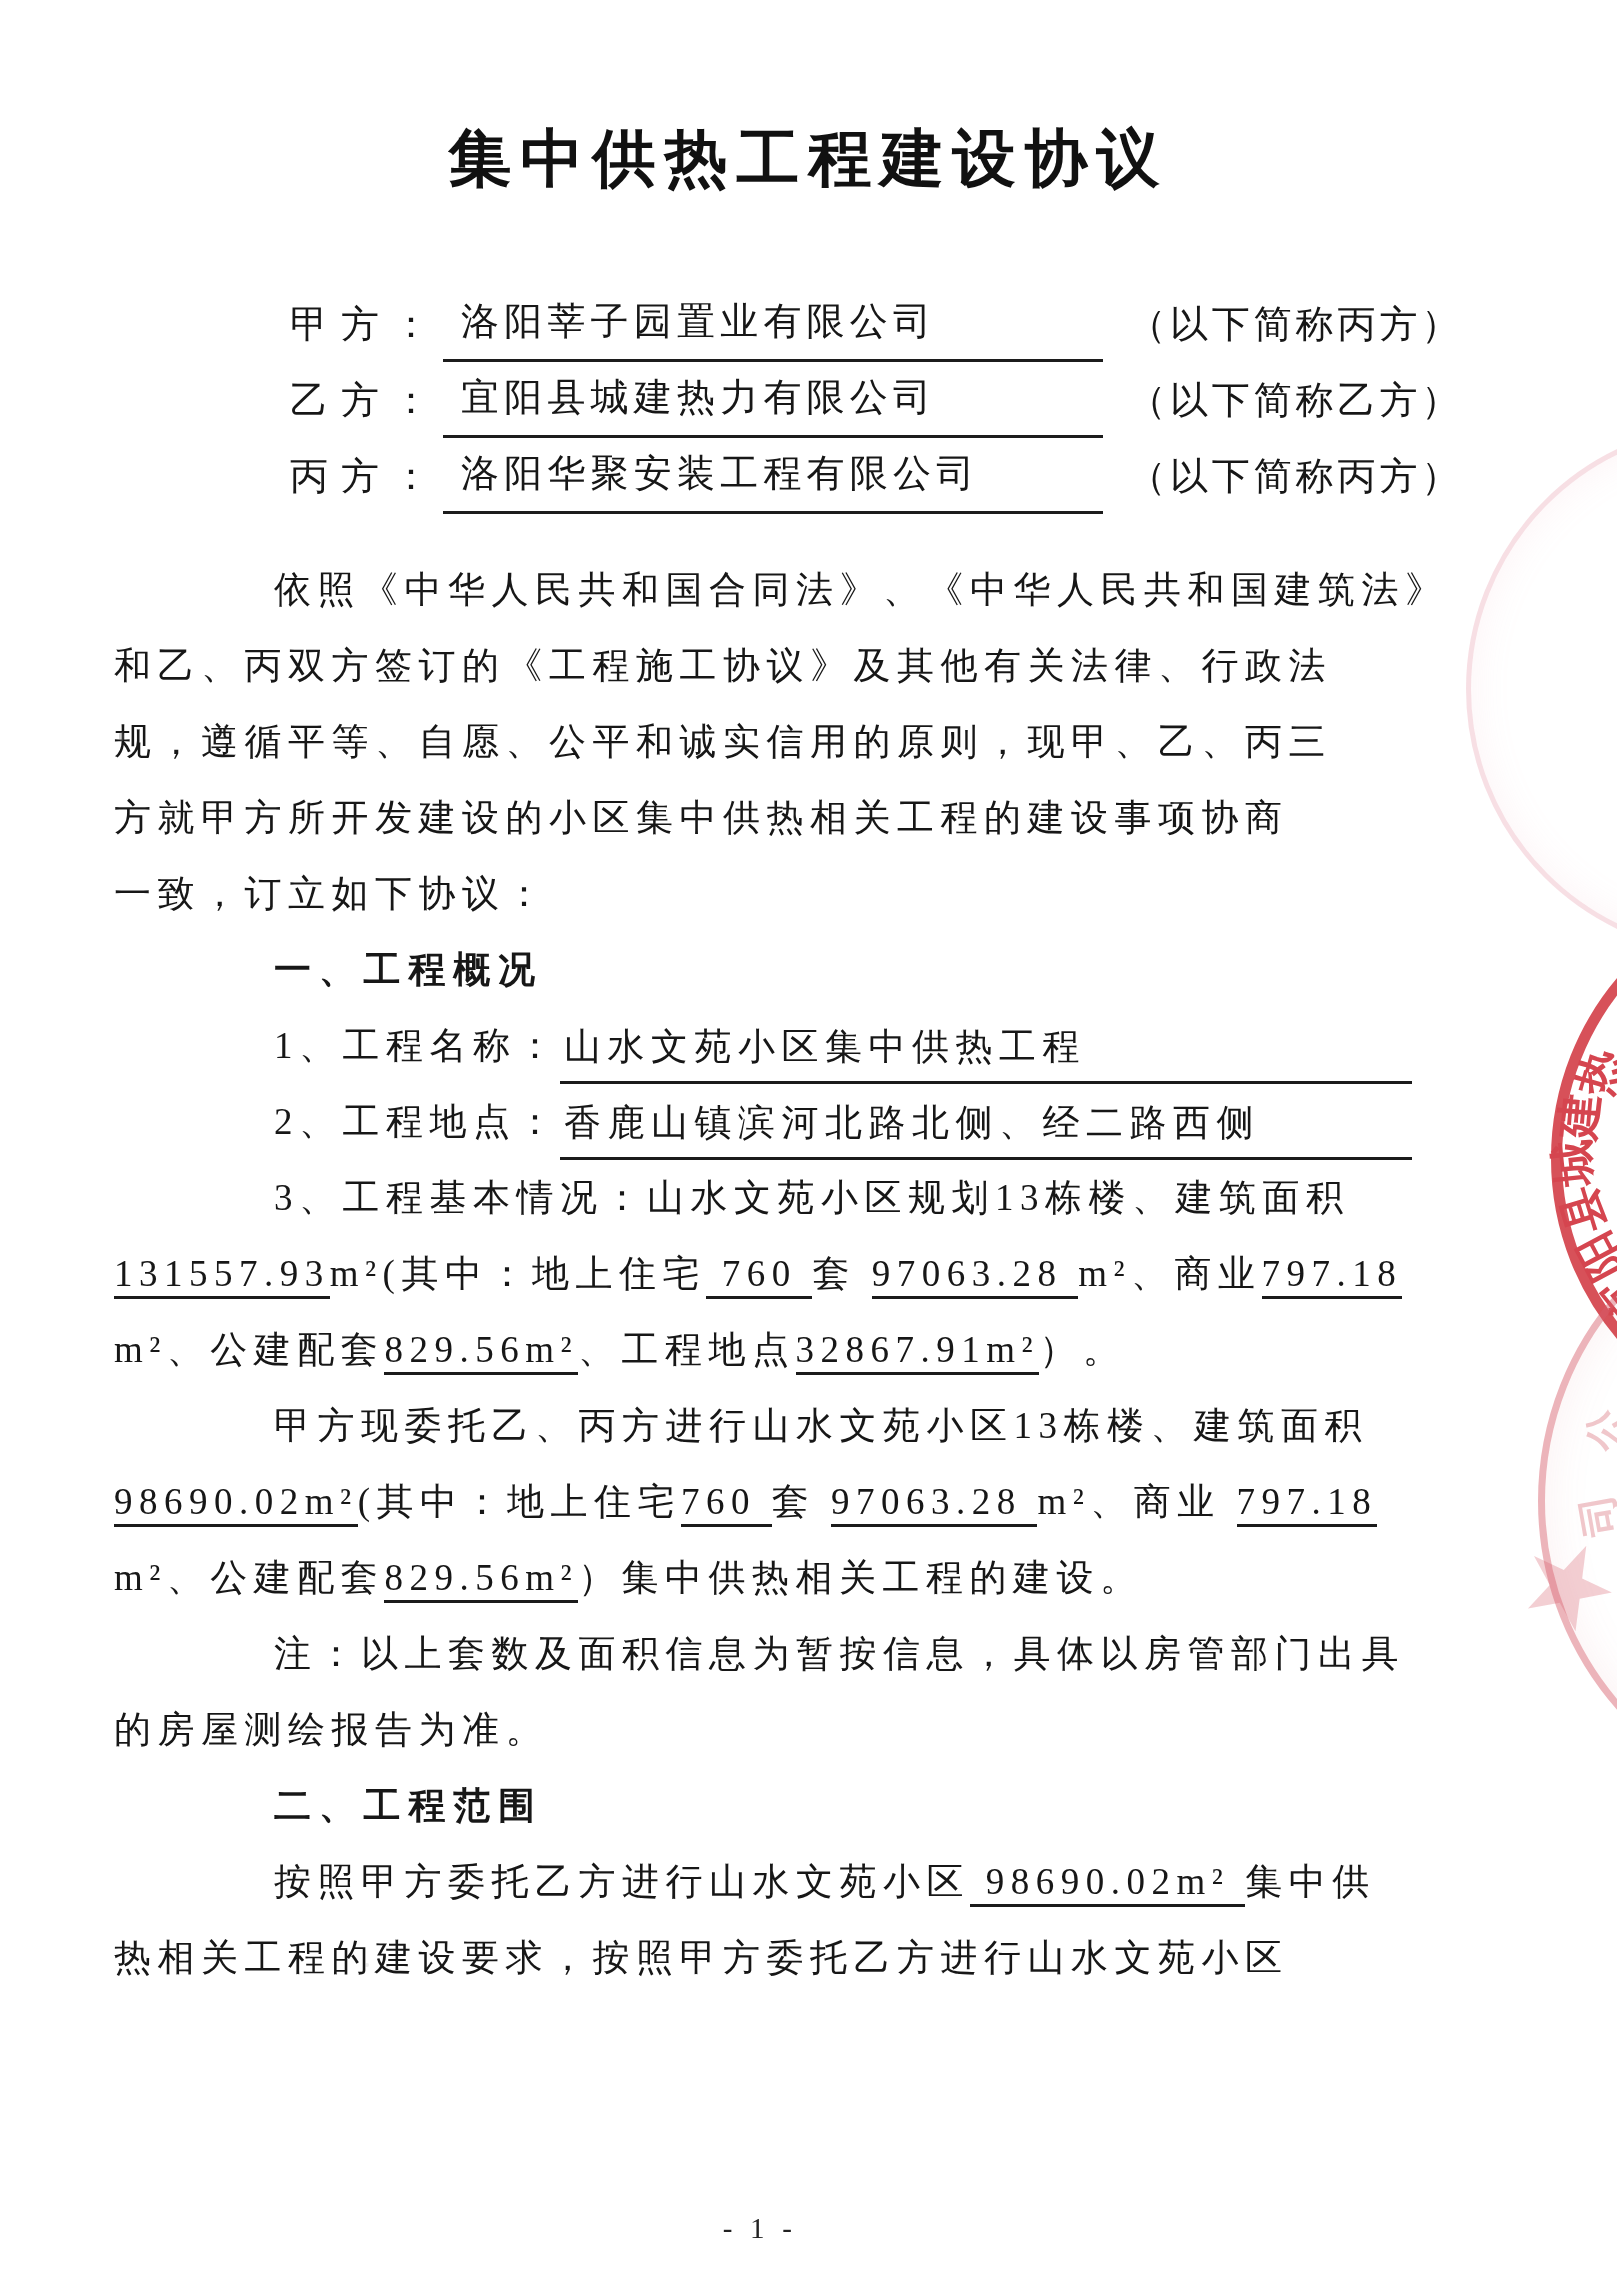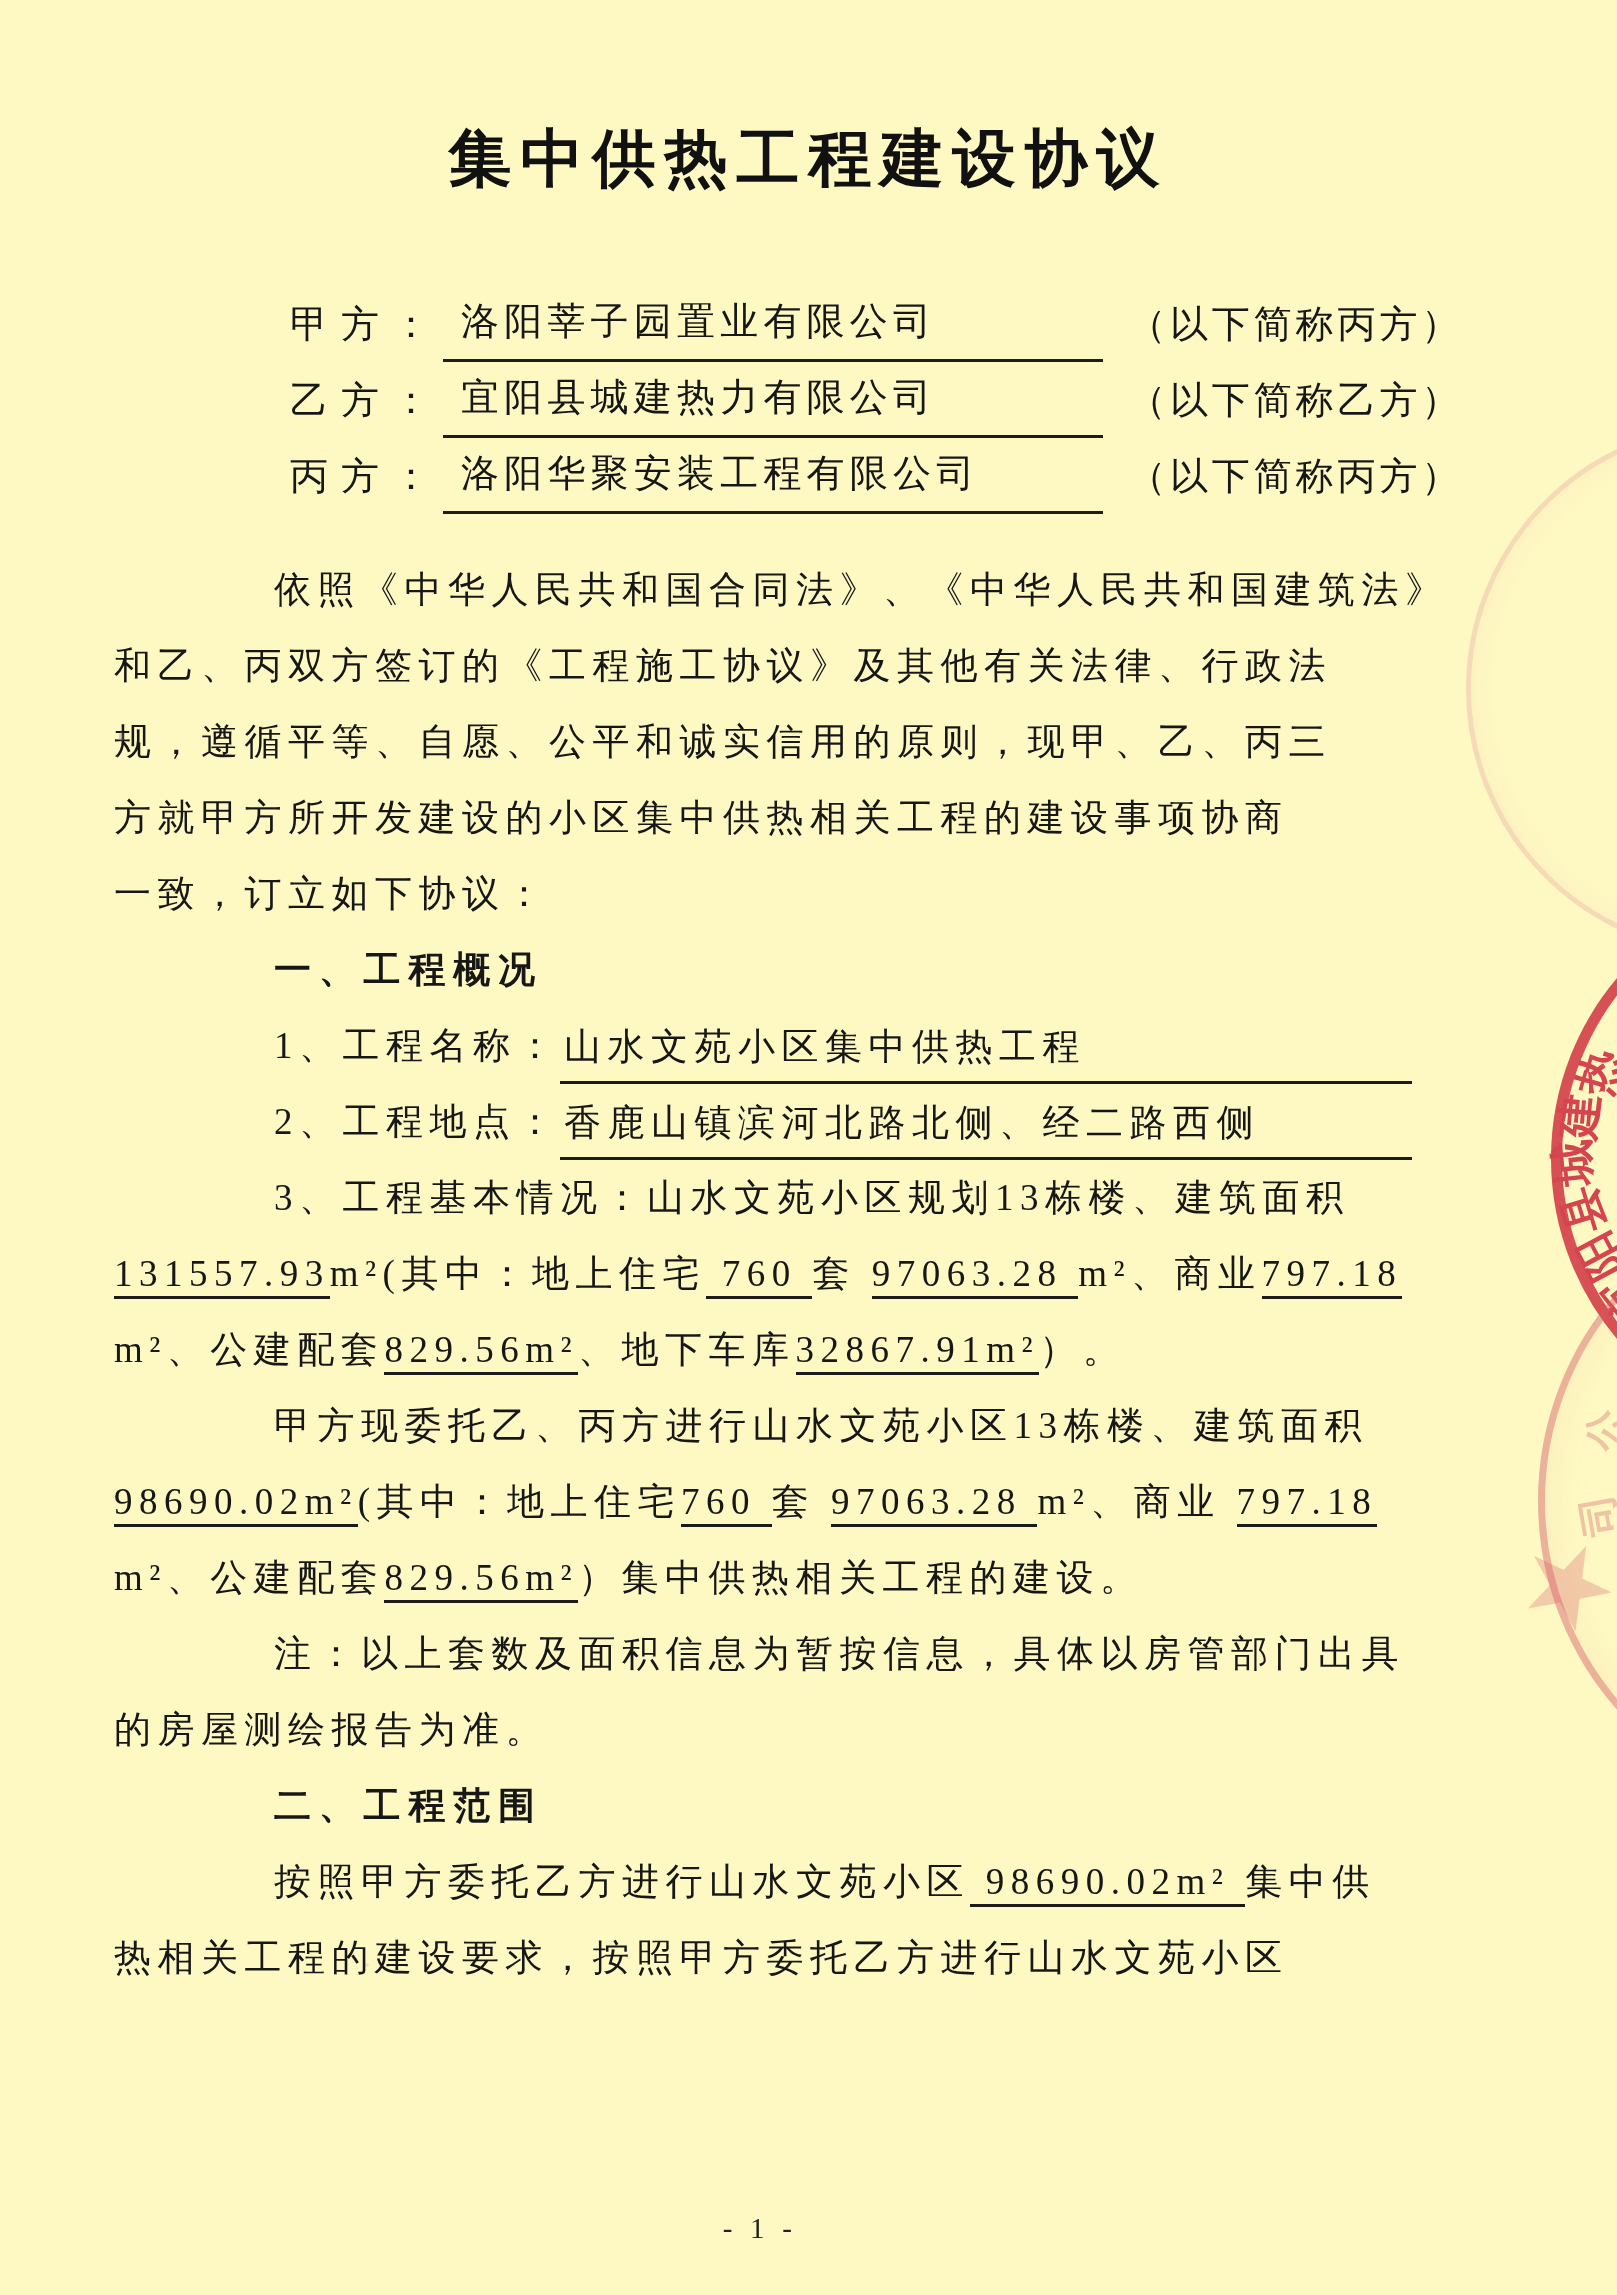--- a/index.html
+++ b/index.html
@@ -1,20 +1,20 @@
 <!DOCTYPE html>
 <html lang="zh" style="font-size:10.4px"><head>
 <meta charset="utf-8">
 <style>
   html,body{margin:0;padding:0;background:#e8e8e8;}
   .page{
     position:relative;
     width:1617px;height:2295px;
     margin:0 auto;
-    background:#fef9c3;
+    background:#ffffff;
     overflow:hidden;
     font-family:"Liberation Serif","DejaVu Serif",serif;
     color:#171717;
   }
   
   .doc-title{
     position:absolute;top:116px;left:0;width:100%;
     text-align:center;
     font-family:"Liberation Sans","DejaVu Sans",sans-serif;
     font-weight:bold;
@@ -135,21 +135,21 @@
     <div class="line indent"><span>依照《中华人民共和国合同法》、《中华人民共和国建筑法》</span></div>
     <div class="line"><span>和乙、丙双方签订的《工程施工协议》及其他有关法律、行政法</span></div>
     <div class="line"><span>规，遵循平等、自愿、公平和诚实信用的原则，现甲、乙、丙三</span></div>
     <div class="line"><span>方就甲方所开发建设的小区集中供热相关工程的建设事项协商</span></div>
     <div class="line"><span>一致，订立如下协议：</span></div>
     <div class="line indent hd"><span>一、工程概况</span></div>
     <div class="line indent"><span>1、工程名称：</span><span class="ufill">山水文苑小区集中供热工程</span></div>
     <div class="line indent"><span>2、工程地点：</span><span class="ufill">香鹿山镇滨河北路北侧、经二路西侧</span></div>
     <div class="line indent"><span>3、工程基本情况：山水文苑小区规划13栋楼、建筑面积</span></div>
     <div class="line"><span class="u">131557.93</span><span>m²(其中：地上住宅</span><span class="u"> 760 </span><span>套 </span><span class="u">97063.28 </span><span>m²、商业</span><span class="u">797.18</span></div>
-    <div class="line"><span>m²、公建配套</span><span class="u">829.56m²</span><span>、地下车库</span><span class="u">32867.91m²</span><span>）。</span></div>
+    <div class="line"><span>m²、公建配套</span><span class="u">829.56m²</span><span>、工程地点</span><span class="u">32867.91m²</span><span>）。</span></div>
     <div class="line indent"><span>甲方现委托乙、丙方进行山水文苑小区13栋楼、建筑面积</span></div>
     <div class="line"><span class="u">98690.02m²</span><span>(其中：地上住宅</span><span class="u">760 </span><span>套 </span><span class="u">97063.28 </span><span>m²、商业 </span><span class="u">797.18</span></div>
     <div class="line"><span>m²、公建配套</span><span class="u">829.56m²</span><span>）集中供热相关工程的建设。</span></div>
     <div class="line indent"><span>注：以上套数及面积信息为暂按信息，具体以房管部门出具</span></div>
     <div class="line"><span>的房屋测绘报告为准。</span></div>
     <div class="line indent hd"><span>二、工程范围</span></div>
     <div class="line indent"><span>按照甲方委托乙方进行山水文苑小区</span><span class="u"> 98690.02m² </span><span>集中供</span></div>
     <div class="line"><span>热相关工程的建设要求，按照甲方委托乙方进行山水文苑小区</span></div>
   </div>
 

